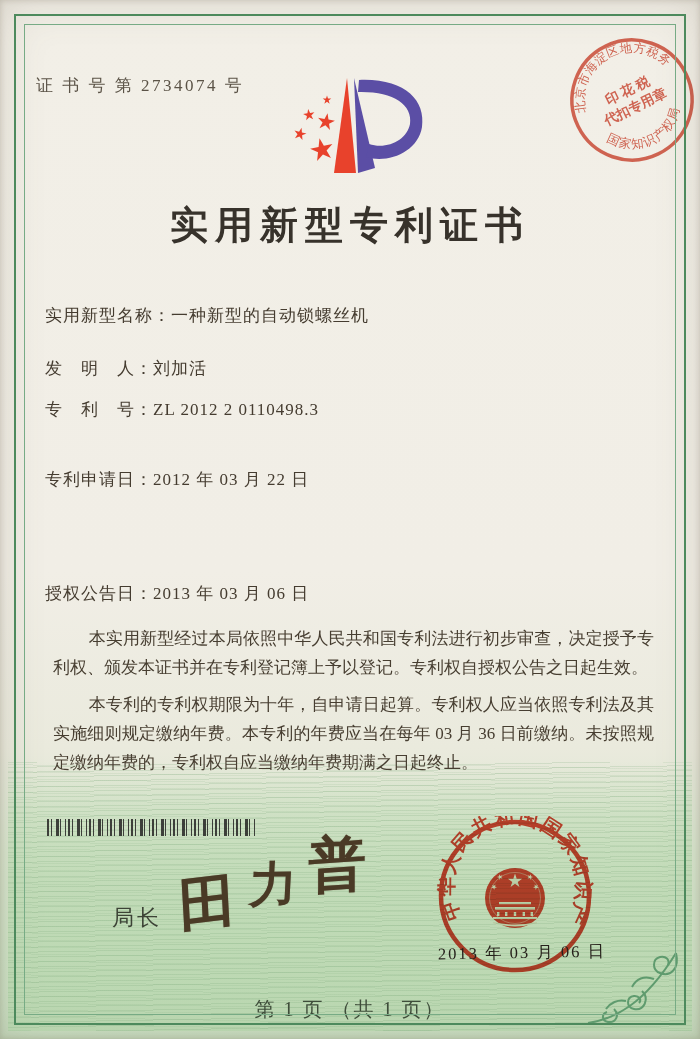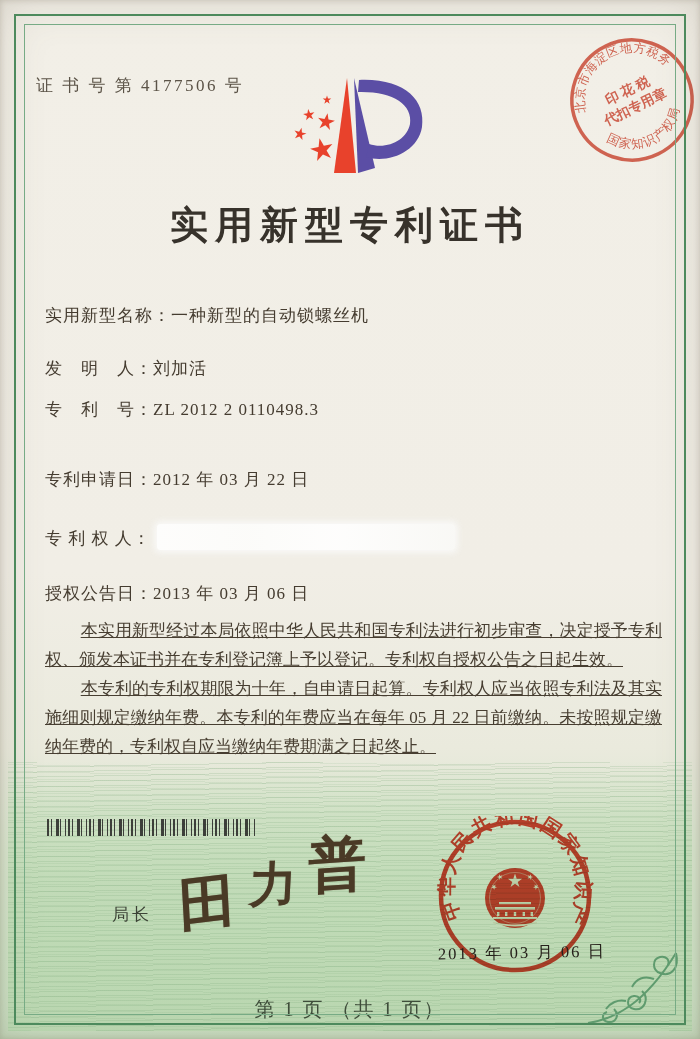--- a/index.html
+++ b/index.html
@@ -31,32 +31,32 @@
 
   .field{left:45px;right:40px;font-size:17px;letter-spacing:1px;color:#453c30;white-space:nowrap;}
   .field .lab{display:inline-block;}
   .f-name{top:304px;} .f-inventor{top:357px;} .f-patno{top:398px;}
   .f-filing{top:468px;} .f-patentee{top:524px;} .f-grant{top:582px;}
   .redaction{display:inline-block;vertical-align:-6px;margin-left:6px;width:298px;height:26px;
      background:linear-gradient(90deg,rgba(255,255,255,.88),rgba(252,252,250,.96) 30%,rgba(255,255,255,.9) 60%,rgba(250,250,248,.85));
      border-radius:3px;box-shadow:0 0 6px 3px rgba(250,250,248,.9);}
 
   .paras{left:45px;width:617px;top:616px;font-size:17px;line-height:29px;text-align:justify;color:#473e31;}
-  .paras p{margin:0;text-indent:2.1em;text-decoration:underline;}
+  .paras p{margin:8px;text-indent:2.1em;}
 
   .barcode{left:47px;top:819px;width:210px;height:17px;z-index:2;
     background:repeating-linear-gradient(90deg,
       #2a2a28 0 2px, transparent 2px 4px,
       #2a2a28 4px 5px, transparent 5px 9px,
       #2a2a28 9px 12px, transparent 12px 13px,
       #2a2a28 13px 14px, transparent 14px 18px,
       #2a2a28 18px 19px, transparent 19px 21px);
     opacity:.88;}
 
-  .director{left:112px;top:903px;font-size:17px;letter-spacing:3px;color:#3c4336;}
+  .director{left:112px;top:903px;font-size:22px;letter-spacing:3px;color:#3c4336;}
   .signature{left:178px;top:856px;font-size:58px;color:#4a3a26;z-index:2;
      transform:rotate(-7deg) skewX(-4deg);letter-spacing:8px;white-space:nowrap;
      text-shadow:0 0 1px rgba(74,58,38,.55);font-weight:bold;}
   .signature .s2{display:inline-block;transform:translateY(-10px) rotate(6deg) scale(.82);}
   .signature .s3{display:inline-block;transform:translateY(-22px) rotate(3deg);}
 
   .seal-svg{left:435px;top:816px;z-index:2;mix-blend-mode:multiply;}
   .seal-date{left:438px;top:942px;font-size:16.5px;letter-spacing:2px;color:#26211b;z-index:3;transform:rotate(-1deg);}
 
   .stamp-svg{left:560px;top:22px;z-index:2;mix-blend-mode:multiply;}
@@ -75,21 +75,21 @@
   <svg width="0" height="0" style="position:absolute" aria-hidden="true">
     <defs>
       <polygon id="star" points="0,-1 0.225,-0.31 0.95,-0.31 0.365,0.12 0.59,0.81 0,0.38 -0.59,0.81 -0.365,0.12 -0.95,-0.31 -0.225,-0.31"></polygon>
     </defs>
   </svg>
 
   <div class="green-zone"></div>
   <div class="frame-outer"></div>
   <div class="frame-inner"></div>
 
-  <div class="abs cert-number">证 书 号 第 4177506 号</div>
+  <div class="abs cert-number">证 书 号 第 2734074 号</div>
 
   <svg class="abs logo-svg" width="170" height="110" viewBox="0 0 170 110">
     <path d="M 75,6 L 62,101 L 84,101 Z" fill="#e8422c"></path>
     <path d="M 82,6 L 86,101 L 103,96 Z" fill="#5b4ea5"></path>
     <path d="M 87,8 C 132,6 154,28 150,55 C 146,80 116,92 94,85 L 97,72 C 115,78 135,68 138,52 C 141,32 120,19 86,20 Z" fill="#5b4ea5"></path>
     <g fill="#e8422c">
       <use href="#star" transform="translate(50,78) scale(12) rotate(-12)"></use>
       <use href="#star" transform="translate(54,50) scale(9) rotate(10)"></use>
       <use href="#star" transform="translate(37,43) scale(6) rotate(-8)"></use>
       <use href="#star" transform="translate(28,62) scale(6.5) rotate(14)"></use>
@@ -122,30 +122,27 @@
   </div>
   <div class="abs field f-inventor">
     <span class="lab">发　明　人：</span><span>刘加活</span>
   </div>
   <div class="abs field f-patno">
     <span class="lab">专　利　号：</span><span>ZL 2012 2 0110498.3</span>
   </div>
   <div class="abs field f-filing">
     <span class="lab">专利申请日：</span><span>2012 年 03 月 22 日</span>
   </div>
-  <div class="abs field f-patentee">
-    <span class="lab">专 利 权 人：</span><span class="redaction"></span>
-  </div>
   <div class="abs field f-grant">
     <span class="lab">授权公告日：</span><span>2013 年 03 月 06 日</span>
   </div>
 
   <div class="abs paras">
     <p>本实用新型经过本局依照中华人民共和国专利法进行初步审查，决定授予专利权、颁发本证书并在专利登记簿上予以登记。专利权自授权公告之日起生效。</p>
-    <p>本专利的专利权期限为十年，自申请日起算。专利权人应当依照专利法及其实施细则规定缴纳年费。本专利的年费应当在每年 05 月 22 日前缴纳。未按照规定缴纳年费的，专利权自应当缴纳年费期满之日起终止。</p>
+    <p>本专利的专利权期限为十年，自申请日起算。专利权人应当依照专利法及其实施细则规定缴纳年费。本专利的年费应当在每年 03 月 36 日前缴纳。未按照规定缴纳年费的，专利权自应当缴纳年费期满之日起终止。</p>
   </div>
 
   <div class="abs barcode"></div>
 
   <div class="abs director">局长</div>
   <div class="abs signature"><span class="s1">田</span><span class="s2">力</span><span class="s3">普</span></div>
 
   <svg class="abs seal-svg" width="160" height="160" viewBox="0 0 160 160" opacity="0.93">
     <circle cx="80" cy="80" r="74" fill="none" stroke="#e03a26" stroke-width="4.5"></circle>
     <defs>

